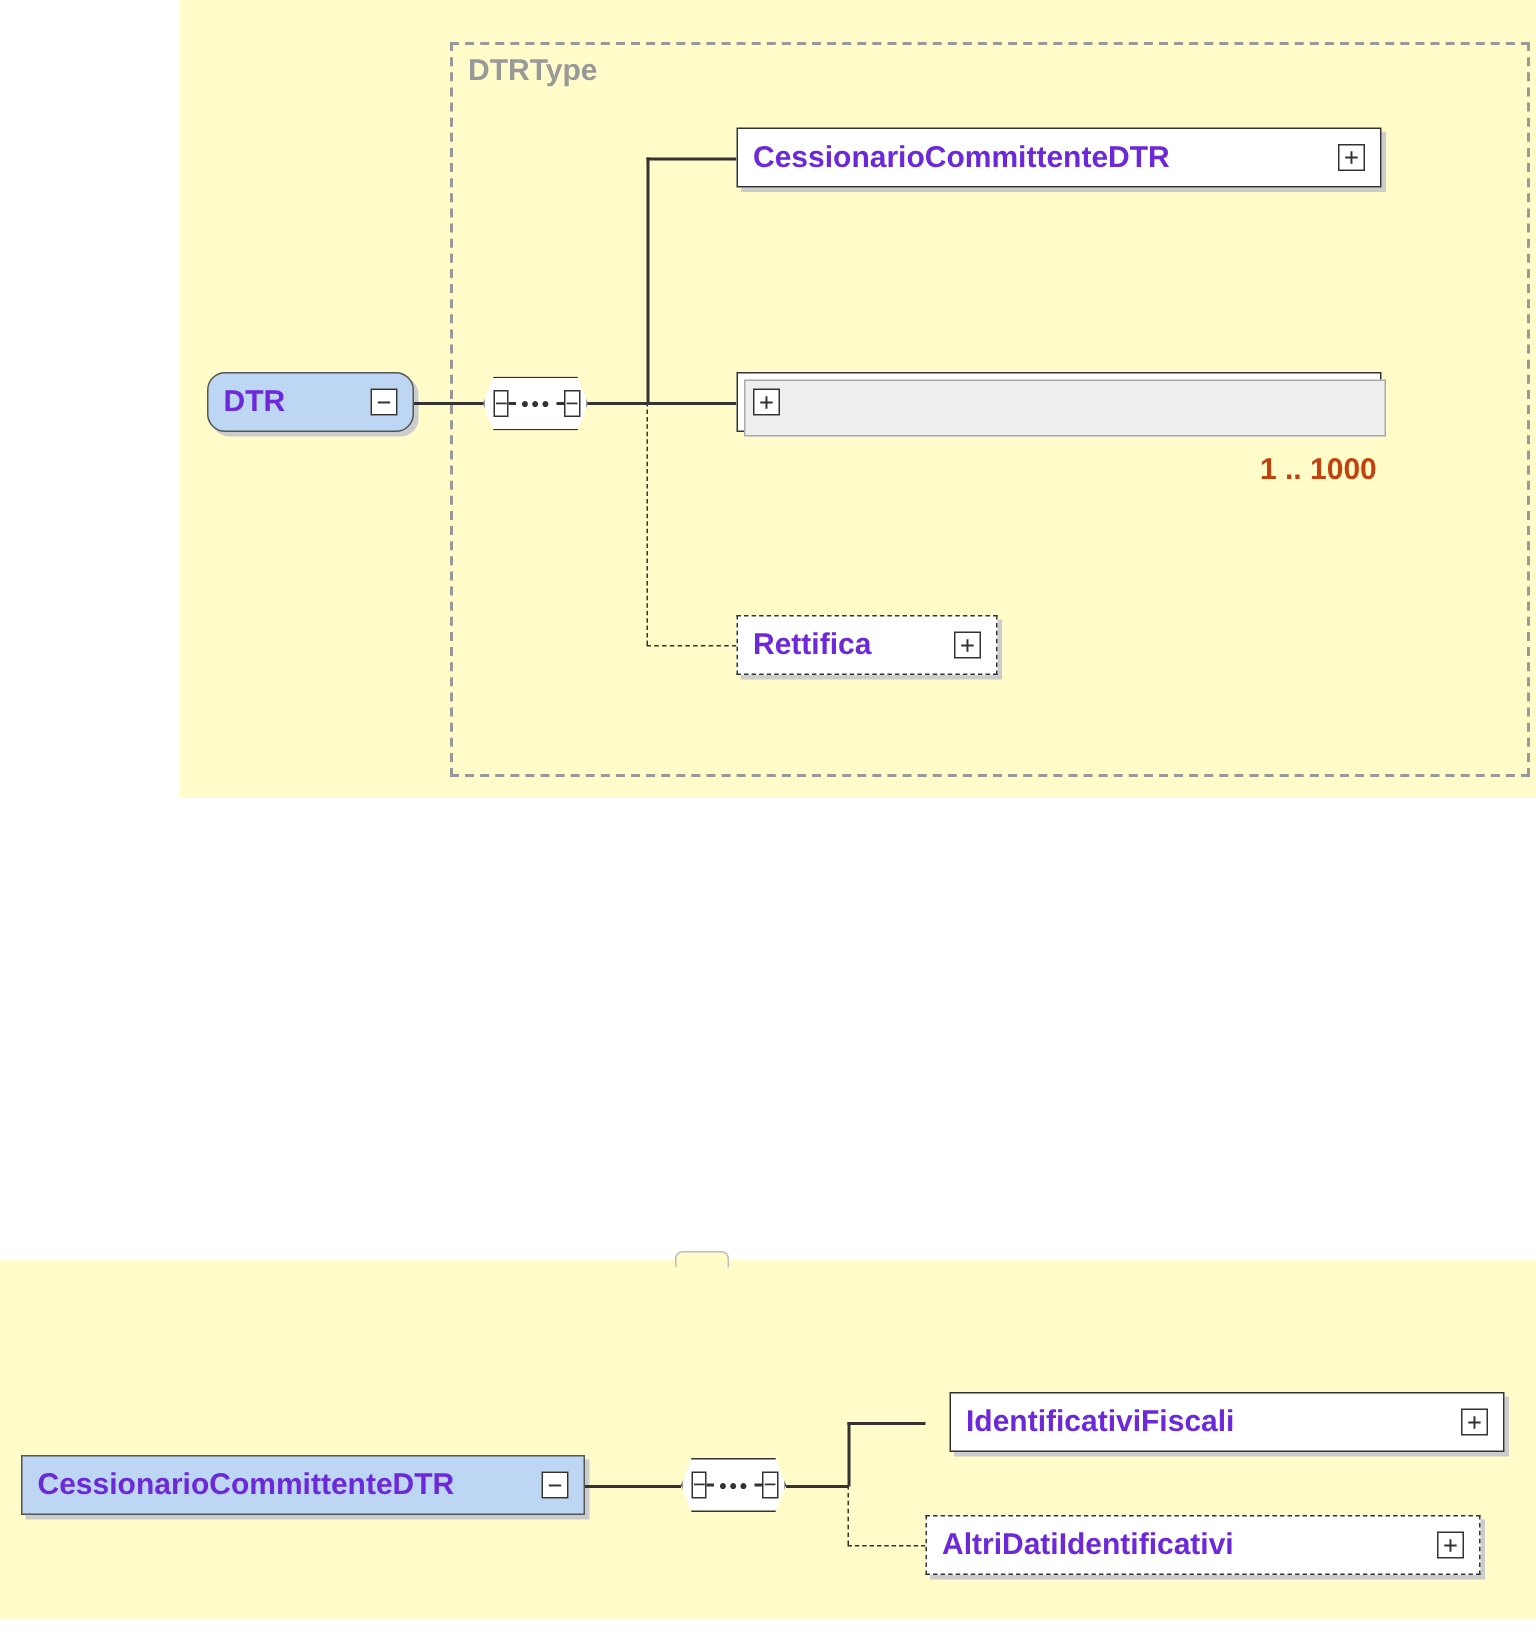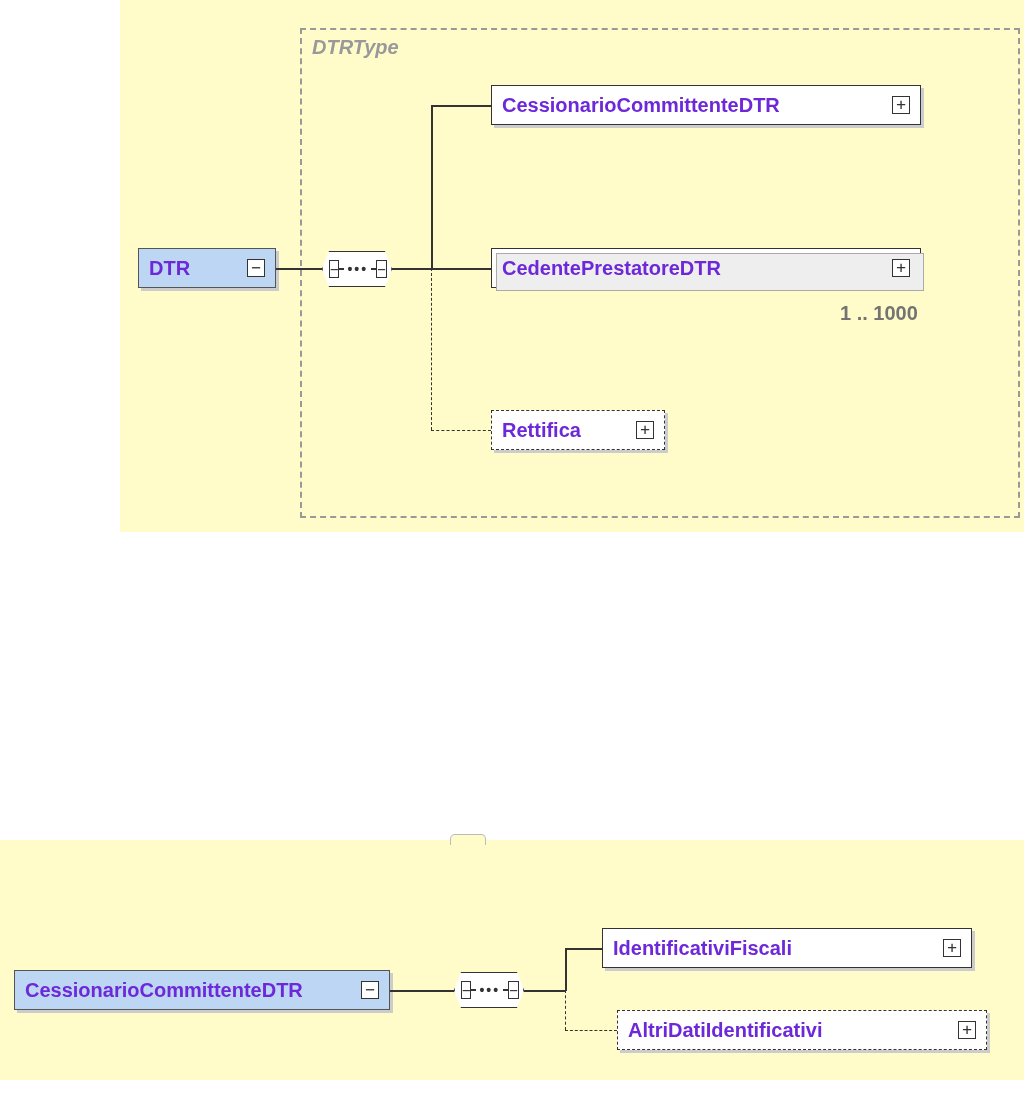--- a/index.html
+++ b/index.html
@@ -12,21 +12,20 @@
   }
   .diagram {
     position: relative;
     background: #fffcc9;
     box-sizing: border-box;
   }
   .type-frame {
     position: absolute;
     border: 2px dashed #999;
     box-sizing: border-box;
-    font-style: italic;
   }
   .type-label {
     position: absolute;
     top: 6px;
     left: 10px;
     color: #999;
     font-weight: 600;
     background: transparent;
   }
   .node {
@@ -98,21 +97,21 @@
     content: "";
     width: 5px; height: 1.5px; background: #333; margin-right: 3px;
   }
   .seq .dots::after {
     content: "";
     width: 5px; height: 1.5px; background: #333; margin-left: 3px;
   }
 
   .cardinality {
     position: absolute;
-    color: #737373;
+    color: #c2410c;
     font-weight: 600;
     font-size: 20px;
   }
 
   
   .h-line, .v-line {
     position: absolute;
     background: #333;
   }
   .h-line { height: 1.5px; }
@@ -139,21 +138,21 @@
 </style>
 </head>
 <body>
 
 <div class="diagram" style="left:60px; top:0; width:920px; height:532px; margin-left:60px;">
 
   <div class="type-frame" style="left:180px; top:28px; width:720px; height:490px;">
     <span class="type-label">DTRType</span>
   </div>
 
-  <div class="node root soft-shadow" style="left:18px; top:248px; width:138px; height:40px;">
+  <div class="node root soft-shadow" style="left:18px; top:248px; width:138px; height:40px;border-radius:12px;">
     <span class="label">DTR</span>
     <span class="glyph right">−</span>
   </div>
 
   <div class="h-line" style="left:156px; top:268px; width:46px;"></div>
 
   <div class="seq" style="left:202px; top:251px;">
     <span class="mini">−</span>
     <span class="dots">•••</span>
     <span class="mini">−</span>
@@ -166,21 +165,20 @@
   <div class="dashed-v" style="left:311px; top:268px; height:162px;"></div>
 
   <div class="h-line" style="left:311px; top:105px; width:60px;"></div>
   <div class="node solid soft-shadow" style="left:371px; top:85px; width:430px; height:40px;">
     <span class="label">CessionarioCommittenteDTR</span>
     <span class="glyph right">+</span>
   </div>
 
   <div class="h-line" style="left:311px; top:268px; width:60px;"></div>
   <div class="node solid shadow" style="left:371px; top:248px; width:430px; height:40px;">
-    <span class="label">CedentePrestatoreDTR</span>
     <span class="glyph right">+</span>
   </div>
   <div class="cardinality" style="left:720px; top:302px;">1 .. 1000</div>
 
   <div class="dashed-h" style="left:311px; top:430px; width:60px;"></div>
   <div class="node optional soft-shadow" style="left:371px; top:410px; width:174px; height:40px;">
     <span class="label">Rettifica</span>
     <span class="glyph right">+</span>
   </div>
 </div>
@@ -205,21 +203,21 @@
     <span class="mini">−</span>
   </div>
 
   <div class="h-line" style="left:524px; top:150px; width:42px;"></div>
 
   <div class="v-line" style="left:565px; top:108px; height:43px;"></div>
 
   <div class="dashed-v" style="left:565px; top:150px; height:40px;"></div>
 
   <div class="h-line" style="left:565px; top:108px; width:52px;"></div>
-  <div class="node solid soft-shadow" style="left:602px; top:88px; width:370px; height:40px;">
+  <div class="node solid soft-shadow" style="left:633px; top:88px; width:370px; height:40px;">
     <span class="label">IdentificativiFiscali</span>
     <span class="glyph right">+</span>
   </div>
 
   <div class="dashed-h" style="left:565px; top:190px; width:52px;"></div>
   <div class="node optional soft-shadow" style="left:617px; top:170px; width:370px; height:40px;">
     <span class="label">AltriDatiIdentificativi</span>
     <span class="glyph right">+</span>
   </div>
 </div>

